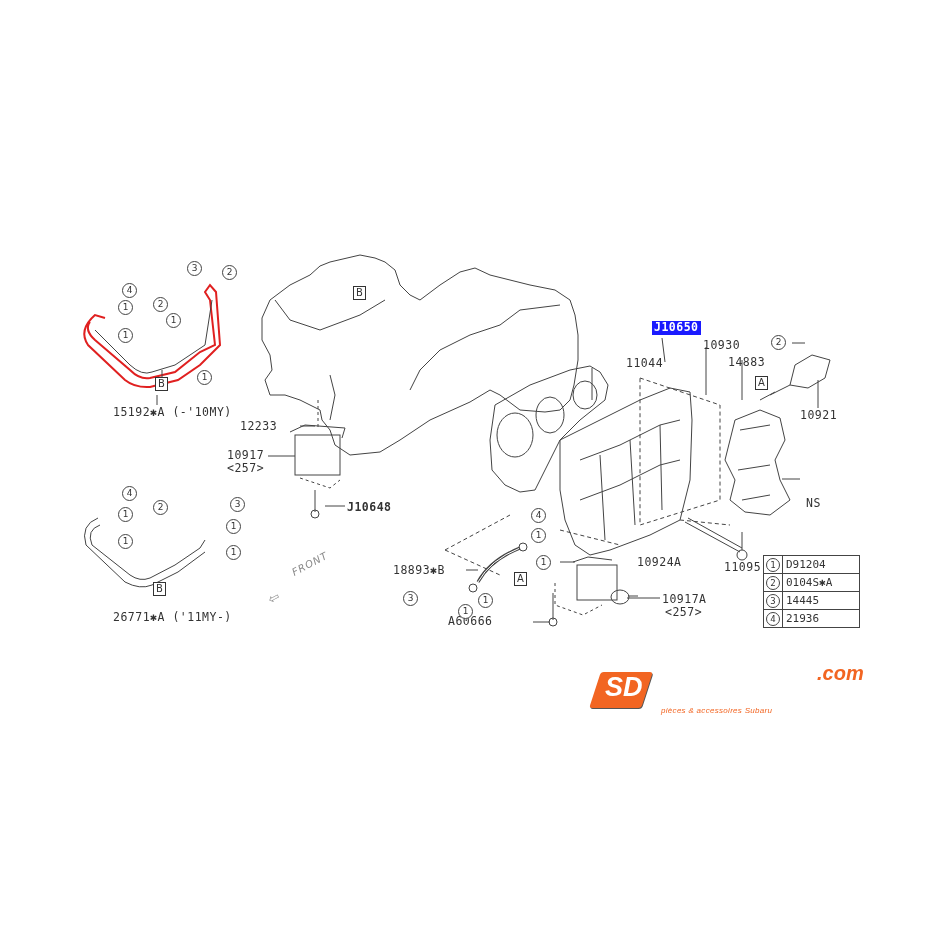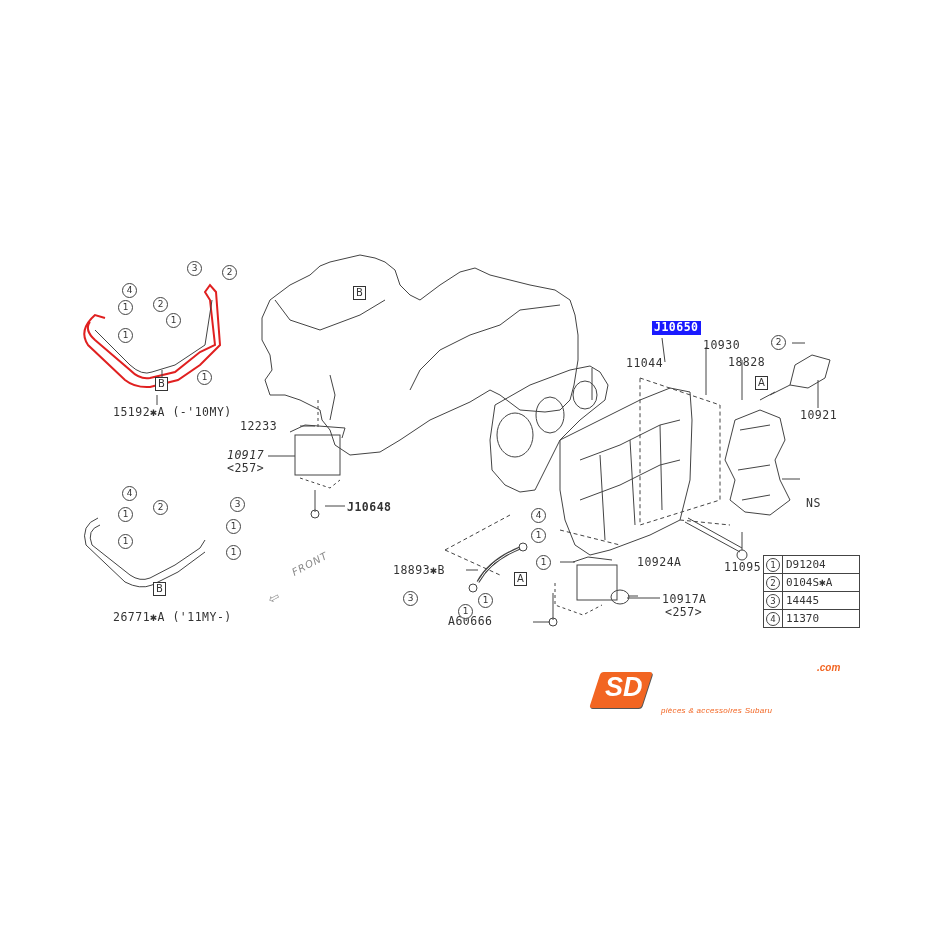--- a/index.html
+++ b/index.html
@@ -20,21 +20,21 @@
   table.legend td { border: 1px solid #444; padding: 1px 3px; height: 15px; }
   table.legend td.n { width: 14px; text-align: center; padding: 0 2px; }
   table.legend td.n span { display: inline-block; width: 12px; height: 12px; border: 1px solid #444;
                            border-radius: 50%; font-size: 9px; line-height: 12px; text-align: center; }
   table.legend td.v { width: 70px; }
   .logo { position: absolute; left: 595px; top: 668px; width: 260px; height: 52px; }
   .logo-text { position: absolute; left: 58px; top: 2px; font-family: "Liberation Sans", sans-serif;
                font-style: italic; font-weight: bold; font-size: 34px; color: #8a8a8a; letter-spacing: -1px;
                text-shadow: 1px 1px 0 #444; }
   .logo-com { position: absolute; left: 222px; top: -6px; font-family: "Liberation Sans", sans-serif;
-              font-style: italic; font-weight: bold; font-size: 10px; color: #f26522; }
+              font-style: italic; font-weight: bold; font-size: 20px; color: #f26522; }
   .logo-tag { position: absolute; left: 66px; top: 38px; font-family: "Liberation Sans", sans-serif;
               font-style: italic; font-size: 8px; color: #f26522; letter-spacing: 0.3px; }
   .logo-badge { position: absolute; left: 0; top: 4px; width: 52px; height: 36px; background: #f26522;
                 transform: skewX(-18deg); border-radius: 3px; box-shadow: 1px 1px 0 #555; }
   .logo-badge-txt { position: absolute; left: 10px; top: 4px; font-family: "Liberation Sans", sans-serif;
                     font-weight: bold; font-style: italic; font-size: 27px; color: #fff; }
   .front { position: absolute; left: 290px; top: 568px; font-family: "DejaVu Sans", sans-serif;
            font-size: 10px; color: #888; transform: rotate(-28deg); transform-origin: left top;
            font-style: italic; letter-spacing: 1px; }
 </style>
@@ -106,27 +106,27 @@
     <path d="M300,426 L315,426 M268,456 L295,456 M325,506 L345,506"></path>
     <path d="M560,562 L575,562 M627,598 L660,598 M533,622 L550,622 M466,570 L478,570"></path>
     <path d="M782,479 L800,479 M742,532 L742,550"></path>
   </g>
 </svg>
 
 <div class="lbl" style="left:113px;top:407px;">15192✱A (-'10MY)</div>
 <div class="lbl" style="left:113px;top:612px;">26771✱A ('11MY-)</div>
 <div class="lbl" style="left:393px;top:565px;">18893✱B</div>
 <div class="lbl" style="left:240px;top:421px;">12233</div>
-<div class="lbl" style="left:227px;top:450px;font-style:italic;">10917</div>
+<div class="lbl" style="left:227px;top:450px;">10917</div>
 <div class="lbl" style="left:227px;top:463px;">&lt;257&gt;</div>
 <div class="lbl" style="left:347px;top:502px;font-weight:bold;">J10648</div>
 <div class="lbl" style="left:586px;top:358px;margin-left:40px;">11044</div>
 <div class="lbl hl" style="left:652px;top:321px;font-weight:bold;">J10650</div>
 <div class="lbl" style="left:703px;top:340px;">10930</div>
-<div class="lbl" style="left:728px;top:357px;">18828</div>
+<div class="lbl" style="left:728px;top:357px;">14883</div>
 <div class="lbl" style="left:800px;top:410px;">10921</div>
 <div class="lbl" style="left:806px;top:474px;margin-top:24px;">NS</div>
 <div class="lbl" style="left:724px;top:522px;margin-top:40px;">11095</div>
 <div class="lbl" style="left:637px;top:557px;">10924A</div>
 <div class="lbl" style="left:662px;top:594px;">10917A</div>
 <div class="lbl" style="left:665px;top:607px;">&lt;257&gt;</div>
 <div class="lbl" style="left:448px;top:616px;">A60666</div>
 <div class="front">FRONT</div>
 <div class="lbl" style="left:268px;top:588px;font-size:18px;color:#888;transform:rotate(-28deg);">⇦</div>
 
@@ -171,21 +171,21 @@
   <tr>
     <td class="n"><span>2</span></td>
     <td class="v">0104S✱A</td>
   </tr>
   <tr>
     <td class="n"><span>3</span></td>
     <td class="v">14445</td>
   </tr>
   <tr>
     <td class="n"><span>4</span></td>
-    <td class="v">11370</td>
+    <td class="v">21936</td>
   </tr>
 </tbody>
   </table>
 
 <div class="logo">
   <div class="logo-badge"></div>
   <div class="logo-badge-txt">SD</div>
   <div class="logo-com">.com</div>
   <div class="logo-tag">pièces &amp; accessoires Subaru</div>
 </div>

